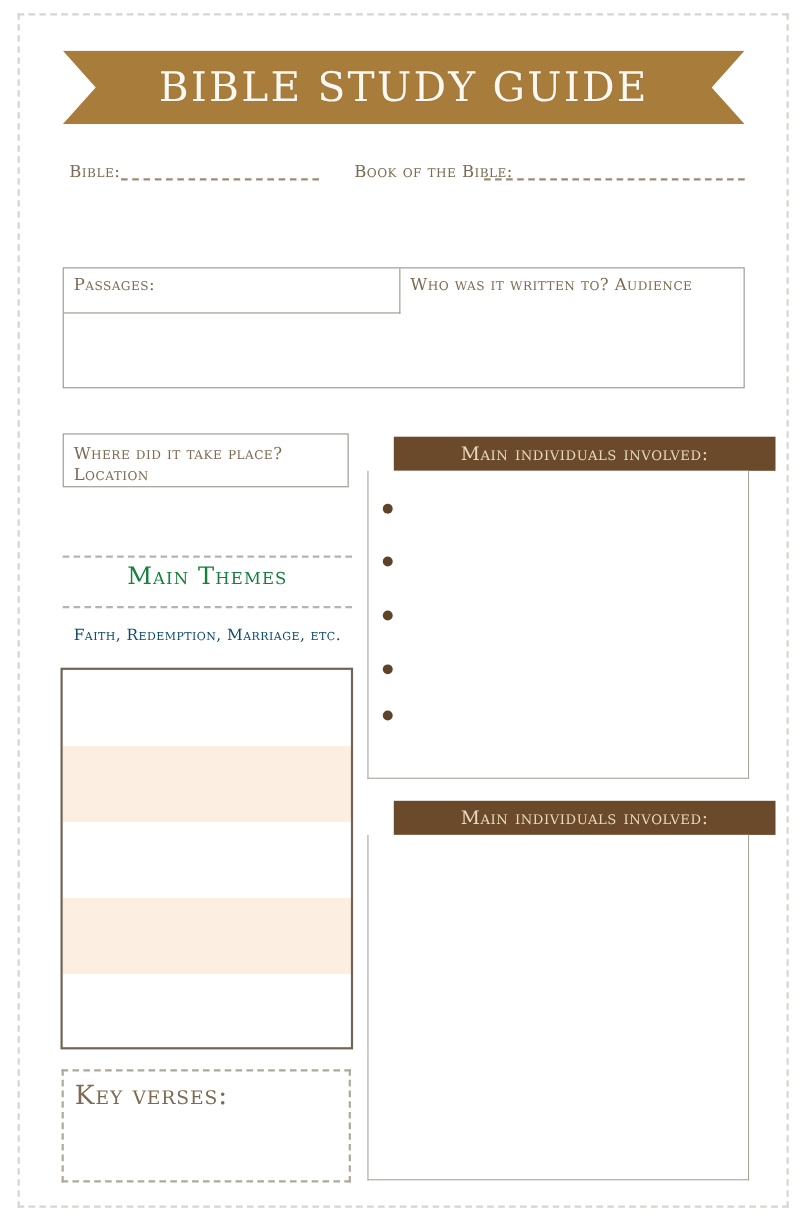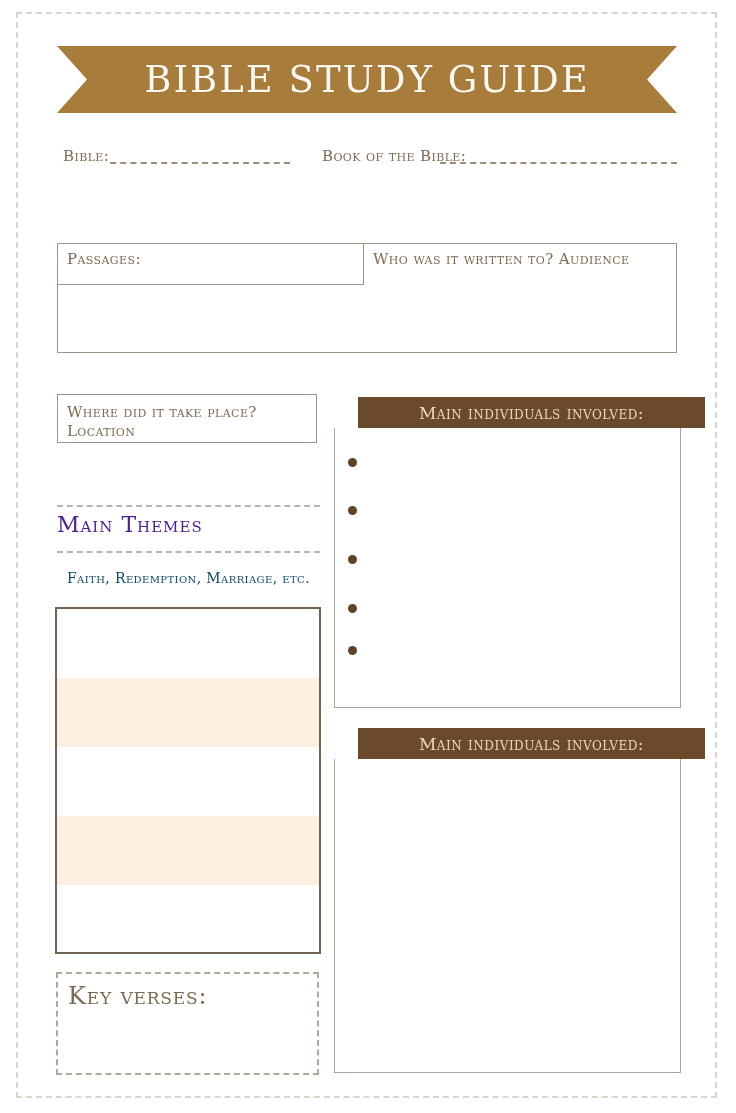--- a/index.html
+++ b/index.html
@@ -77,22 +77,22 @@
     position:absolute; left:13px; width:9px; height:9px;
     border-radius:50%; background:#5F4328;
   }
   .b1{top:30px} .b2{top:78px} .b3{top:127px} .b4{top:176px} .b5{top:218px}
 
   
   .themes-rule { left:57px; width:263px; border-top:2px dashed #B5B5AF; height:0; }
   .rule-top    { top:505px; }
   .rule-bottom { top:551px; }
   .themes-heading {
-    left:57px; top:512px; width:263px; text-align:left;
-    font-variant:small-caps; font-size:22px; color:#4c1d95; letter-spacing:1px;
+    left:57px; top:512px; width:263px; text-align:center;
+    font-variant:small-caps; font-size:22px; color:#15803d; letter-spacing:1px;
   }
   .themes-examples {
     left:40px; top:570px; width:297px; text-align:center;
     font-variant:small-caps; font-size:14px; color:#0c4a6e; letter-spacing:.4px;
   }
 
   
   .striped-box {
     left:55px; top:607px; width:266px; height:347px;
     border:2px solid #6F6553;

